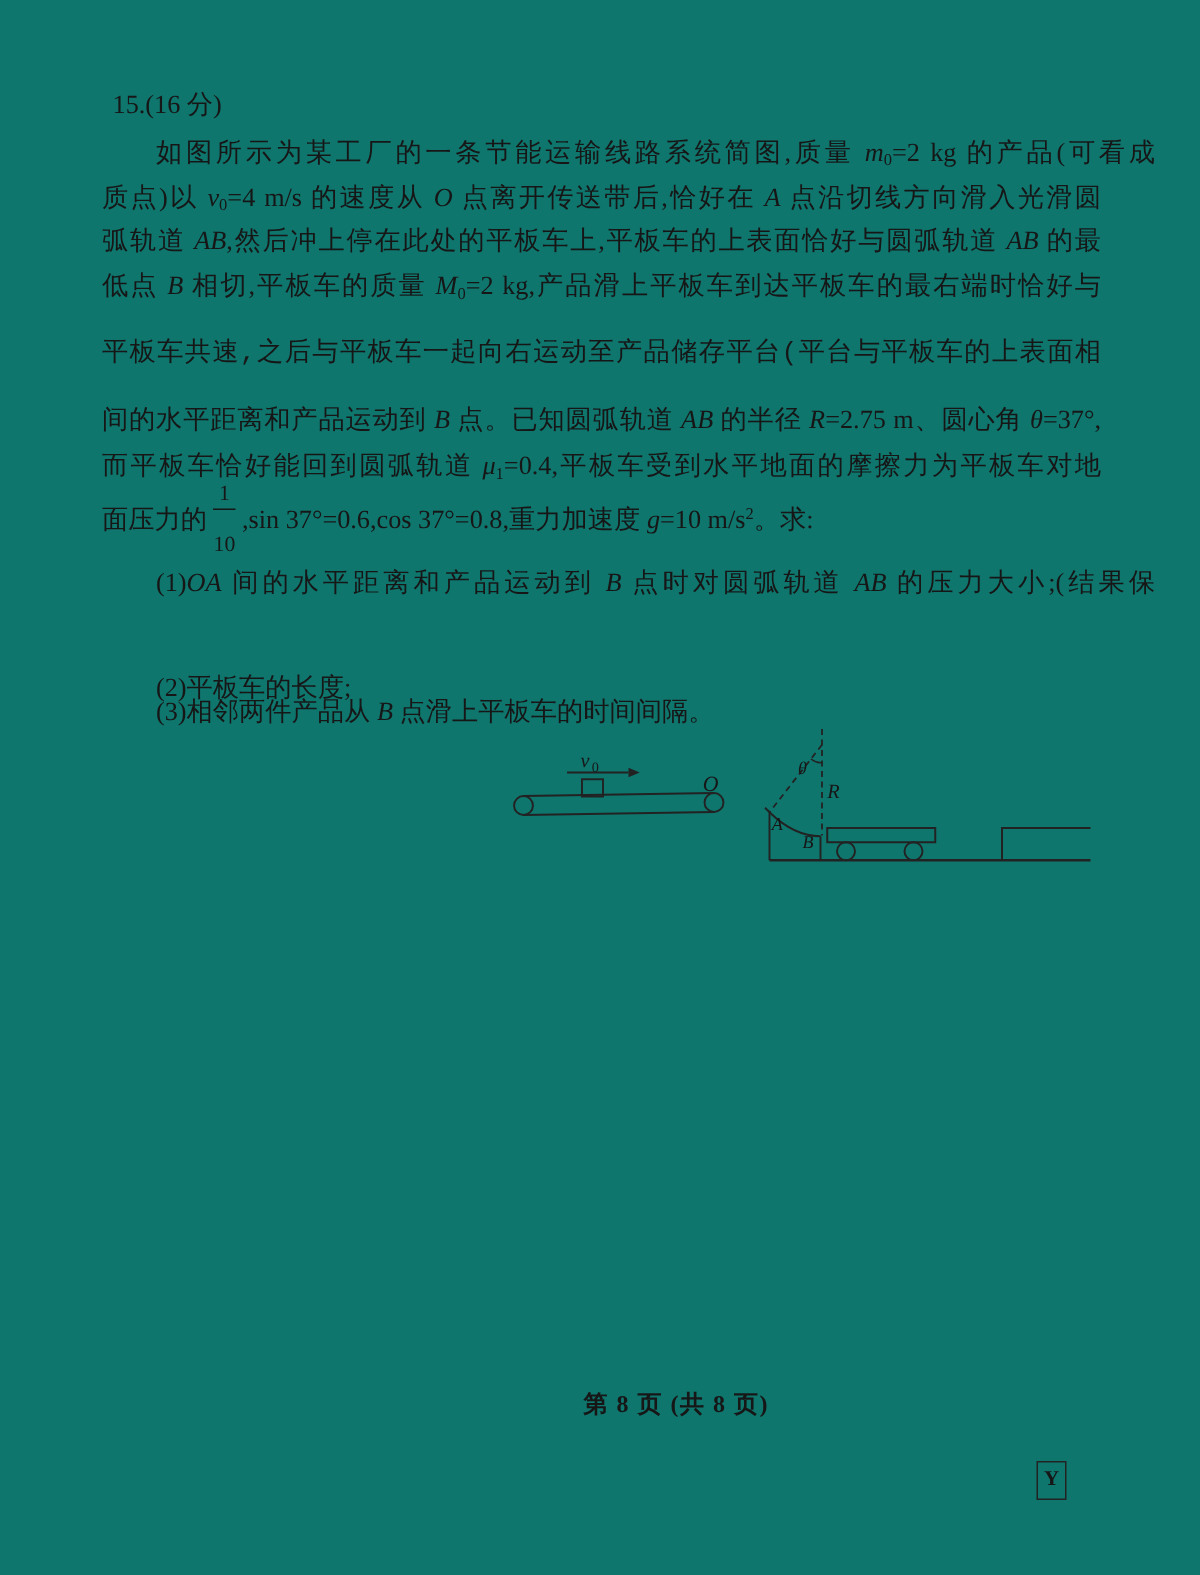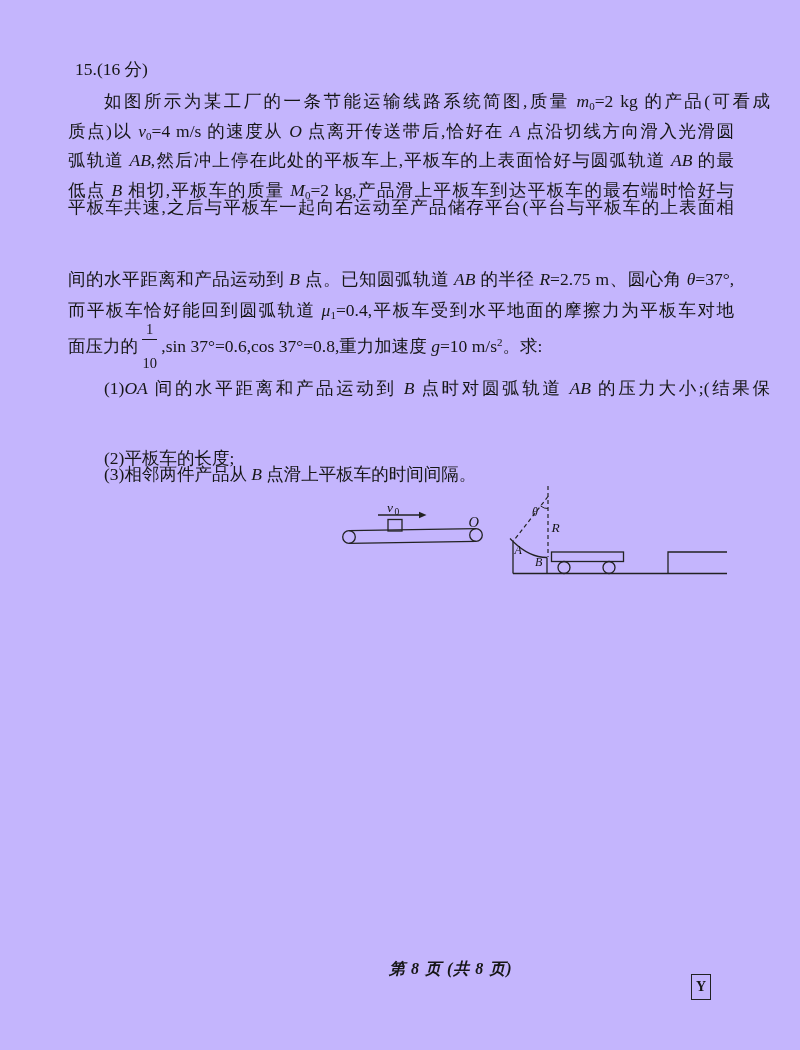--- a/index.html
+++ b/index.html
@@ -1,19 +1,19 @@
 <!DOCTYPE html>
 <html><head>
 <meta charset="utf-8">
 <style>
   html,body{margin:0;padding:0;background:#ffffff;}
   #page{
     position:relative;
     width:800px;height:1050px;
-    background:#c4b5fd;
+    background:#0f766e;
     font-family:"Liberation Serif","DejaVu Serif",serif;
     color:#161616;
     overflow:hidden;
   }
   .tline{
     position:absolute;
     left:68px;width:666px;
     font-size:17.5px;
     font-weight:500;
     line-height:22px;
@@ -34,22 +34,22 @@
     font-size:17.5px;font-weight:500;
     white-space:nowrap;
   }
   .frac{
     display:inline-flex;flex-direction:column;align-items:center;
     line-height:1;margin:0 4px;
   }
   .frac .num{font-size:14.5px;padding:0 4px 2.5px;border-bottom:1.4px solid #161616;}
   .frac .den{font-size:14.5px;padding-top:16px;}
   #footer-label{
-    position:absolute;left:389px;top:959px;
-    font-size:16px;font-weight:600;letter-spacing:1px;font-style:italic;
+    position:absolute;left:389px;top:926px;
+    font-size:16px;font-weight:600;letter-spacing:1px;
   }
   #version-box{
     position:absolute;left:691px;top:974px;
     width:18px;height:24px;
     border:1.6px solid #222;
     display:flex;align-items:center;justify-content:center;
     font-size:14px;font-weight:700;
   }
   #diagram{position:absolute;left:330px;top:477px;}
   svg text{font-family:"Liberation Serif","DejaVu Serif",serif;}
@@ -59,21 +59,21 @@
 <body>
 
 <div id="page">
 
   <div class="tline" style="left:75px;top:58px;">15.(16 分)</div>
 
   <div class="tline jline indent" style="top:90px;"><span>如图所示为某工厂的一条节能运输线路系统简图,质量 </span><span class="v">m</span><span class="sb">0</span><span>=2 kg 的产品(可看成</span></div>
   <div class="tline jline" style="top:119.5px;"><span>质点)以 </span><span class="v">v</span><span class="sb">0</span><span>=4 m/s 的速度从 </span><span class="v">O</span><span> 点离开传送带后,恰好在 </span><span class="v">A</span><span> 点沿切线方向滑入光滑圆</span></div>
   <div class="tline jline" style="top:149px;"><span>弧轨道 </span><span class="v">AB</span><span>,然后冲上停在此处的平板车上,平板车的上表面恰好与圆弧轨道 </span><span class="v">AB</span><span> 的最</span></div>
   <div class="tline jline" style="top:178.5px;"><span>低点 </span><span class="v">B</span><span> 相切,平板车的质量 </span><span class="v">M</span><span class="sb">0</span><span>=2 kg,产品滑上平板车到达平板车的最右端时恰好与</span></div>
-  <div class="tline jline" style="top:196px;"><span>平板车共速,之后与平板车一起向右运动至产品储存平台(平台与平板车的上表面相</span></div>
+  <div class="tline jline" style="top:225px;font-family:Liberation Mono, monospace;"><span>平板车共速,之后与平板车一起向右运动至产品储存平台(平台与平板车的上表面相</span></div>
   <div class="tline jline" style="top:268px;"><span>间的水平距离和产品运动到 </span><span class="v">B</span><span> 点。已知圆弧轨道 </span><span class="v">AB</span><span> 的半径 </span><span class="v">R</span><span>=2.75 m、圆心角 </span><span class="v">θ</span><span>=37°,</span></div>
   <div class="tline jline" style="top:299px;"><span>而平板车恰好能回到圆弧轨道 </span><span class="v">μ</span><span class="sb">1</span><span>=0.4,平板车受到水平地面的摩擦力为平板车对地</span></div>
 
   <div class="fracline" style="top:327px;height:38px;">
     <span><span>面压力的</span></span>
     <span class="frac">
       <span class="num">1</span>
       <span class="den">10</span>
     </span>
     <span><span>,sin 37°=0.6,cos 37°=0.8,重力加速度 </span><span class="v">g</span><span>=10 m/s</span><span class="sp">2</span><span>。求:</span></span>

